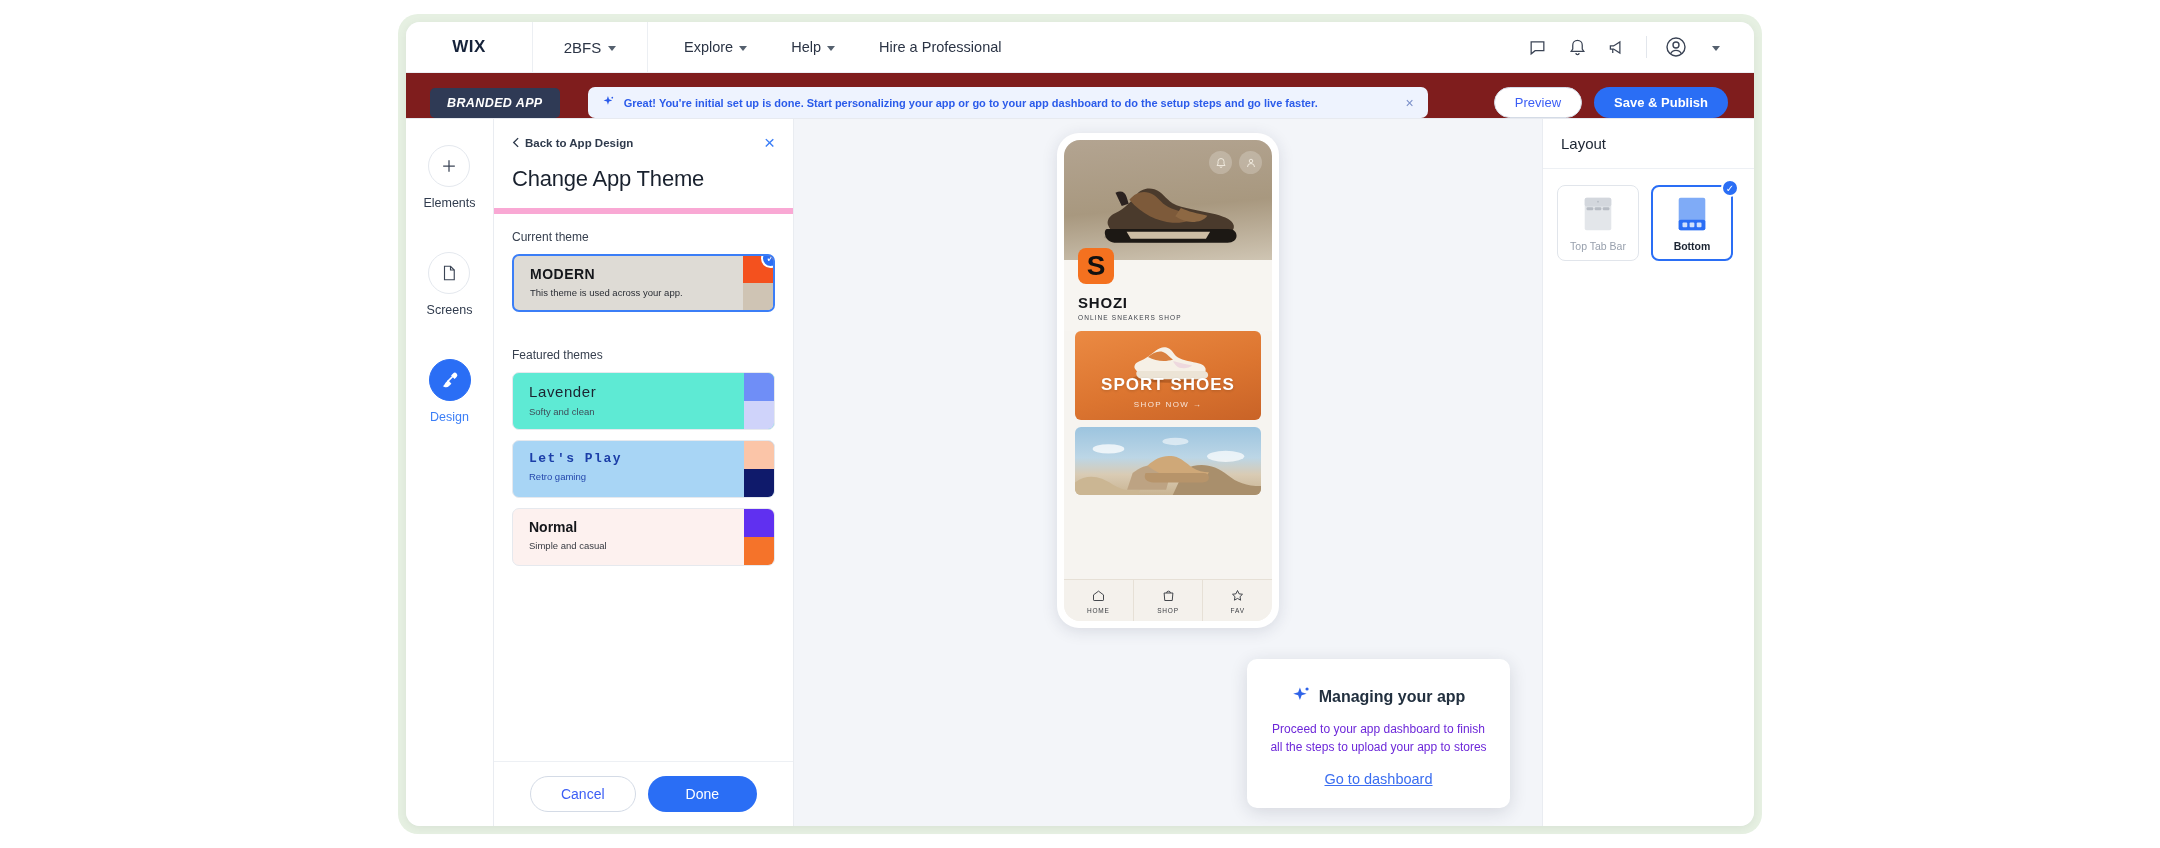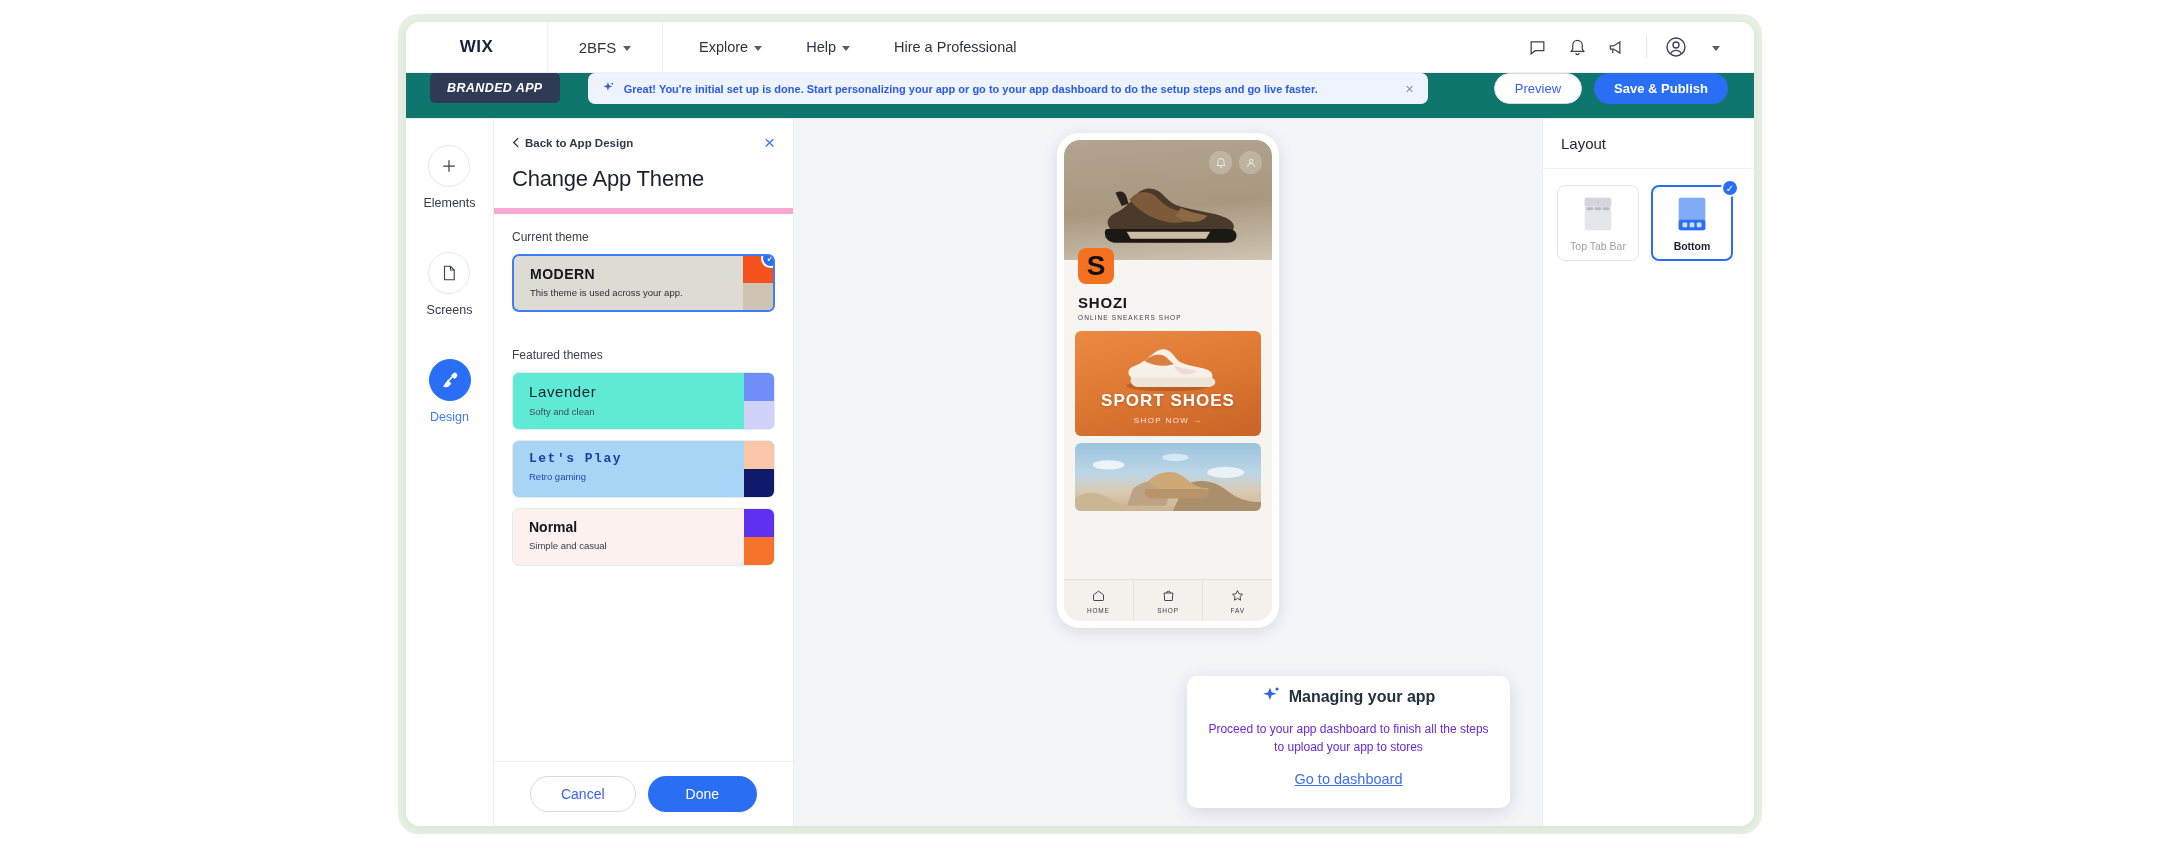--- a/index.html
+++ b/index.html
@@ -37,21 +37,21 @@
     border-bottom: 1px solid #eceff3;
   }
   .tb-cell {
     display: flex; align-items: center; justify-content: center;
     border-right: 1px solid #eceff3;
     padding: 0 26px;
     font-size: 15px; color: #2b3445;
   }
   #wix-logo {
     font-weight: 700; letter-spacing: .5px; font-size: 17px;
-    width: 142px; padding: 4px; color: #16233a;
+    width: 127px; padding: 4px; color: #16233a;
   }
   #site-selector { width: 115px; gap: 7px; cursor: pointer; padding:0; }
   .tb-link {
     display: flex; align-items: center; gap: 6px;
     padding: 0 22px; font-size: 14.5px; color: #2b3445; cursor: pointer;
   }
   #topbar-links { display: flex; align-items: center; padding-left: 14px; }
   .chev {
     width: 0; height: 0;
     border-left: 4.5px solid transparent;
@@ -64,22 +64,22 @@
     gap: 0px; padding-right: 18px;
   }
   .tb-icon {
     width: 40px; height: 51px; display: flex; align-items: center;
     justify-content: center; cursor: pointer; color: #3b4455;
   }
   .tb-sep { width: 1px; height: 22px; background: #e2e6ec; margin: 0 9px; }
 
   
   #secondbar {
-    height: 46px; background: #0f766e;
-    display: flex; align-items: flex-start;
+    height: 46px; background: #7f1d1d;
+    display: flex; align-items: flex-end;
     padding: 0 18px; gap: 14px;
     border-bottom: 1px solid #e7eaf0;
   }
   #branded-chip {
     background: #2f3a55; color: #ffffff;
     font-style: italic; font-weight: 700;
     font-size: 12.5px; letter-spacing: .4px;
     border-radius: 5px;
     padding: 8px 17px;
     margin-left: 6px;
@@ -228,21 +228,21 @@
     display: flex; align-items: center; justify-content: center;
     font-size: 28px; font-weight: 800; color: #111; line-height: 1;
     margin-top: -20px; position: relative; z-index: 2;
   }
   #brand-name { font-size: 15px; font-weight: 800; letter-spacing: .8px; color: #14161a; margin-top: 10px; }
   #brand-tag { font-size: 6.5px; letter-spacing: 1.1px; color: #3b3f47; margin-top: 3px; }
   .promo {
     margin: 0 11px 7px 11px; border-radius: 6px; overflow: hidden;
     position: relative; flex: none;
   }
-  #promo-sport { height: 105px; background: linear-gradient(160deg,#e8833c 0%,#d9702c 50%,#c8enter 100%); }
+  #promo-sport { height: 89px; background: linear-gradient(160deg,#e8833c 0%,#d9702c 50%,#c8enter 100%); }
   #promo-sport { background: linear-gradient(165deg,#eb8a43 0%,#dc7530 55%,#c96327 100%); }
   #promo-title {
     position: absolute; bottom: 25px; width: 100%; text-align: center;
     color: #fff; font-weight: 800; font-size: 17px; letter-spacing: 1px;
     text-shadow: 0 1px 3px rgba(0,0,0,.18);
   }
   #promo-sub {
     position: absolute; bottom: 11px; width: 100%; text-align: center;
     color: rgba(255,255,255,.82); font-size: 8px; letter-spacing: 1.4px;
   }
@@ -286,23 +286,23 @@
     width: 18px; height: 18px; border-radius: 50%;
     background: #2a6ef5; color: #fff; font-size: 10px;
     display: flex; align-items: center; justify-content: center;
     border: 2px solid #fff;
   }
   .mini-phone { width: 38px; height: 37px; position: relative; }
 
   
   #tip-card {
     position: absolute; right: 32px; bottom: 18px;
-    width: 323px; background: #fff; border-radius: 10px;
+    width: 263px; background: #fff; border-radius: 10px;
     box-shadow: 0 4px 18px rgba(25,35,60,.14);
-    padding: 9px 20px 20px 20px; text-align: center;
+    padding: 26px 20px 20px 20px; text-align: center;
     z-index: 5;
   }
   #tip-title-row {
     display: flex; align-items: center; justify-content: center; gap: 8px;
     margin-bottom: 13px;
   }
   #tip-title { font-size: 16px; font-weight: 700; color: #22303f; }
   #tip-body { font-size: 12px; color: #6d28d9; line-height: 1.45; }
   #tip-link {
     display: inline-block; margin-top: 15px; font-size: 14.5px;

